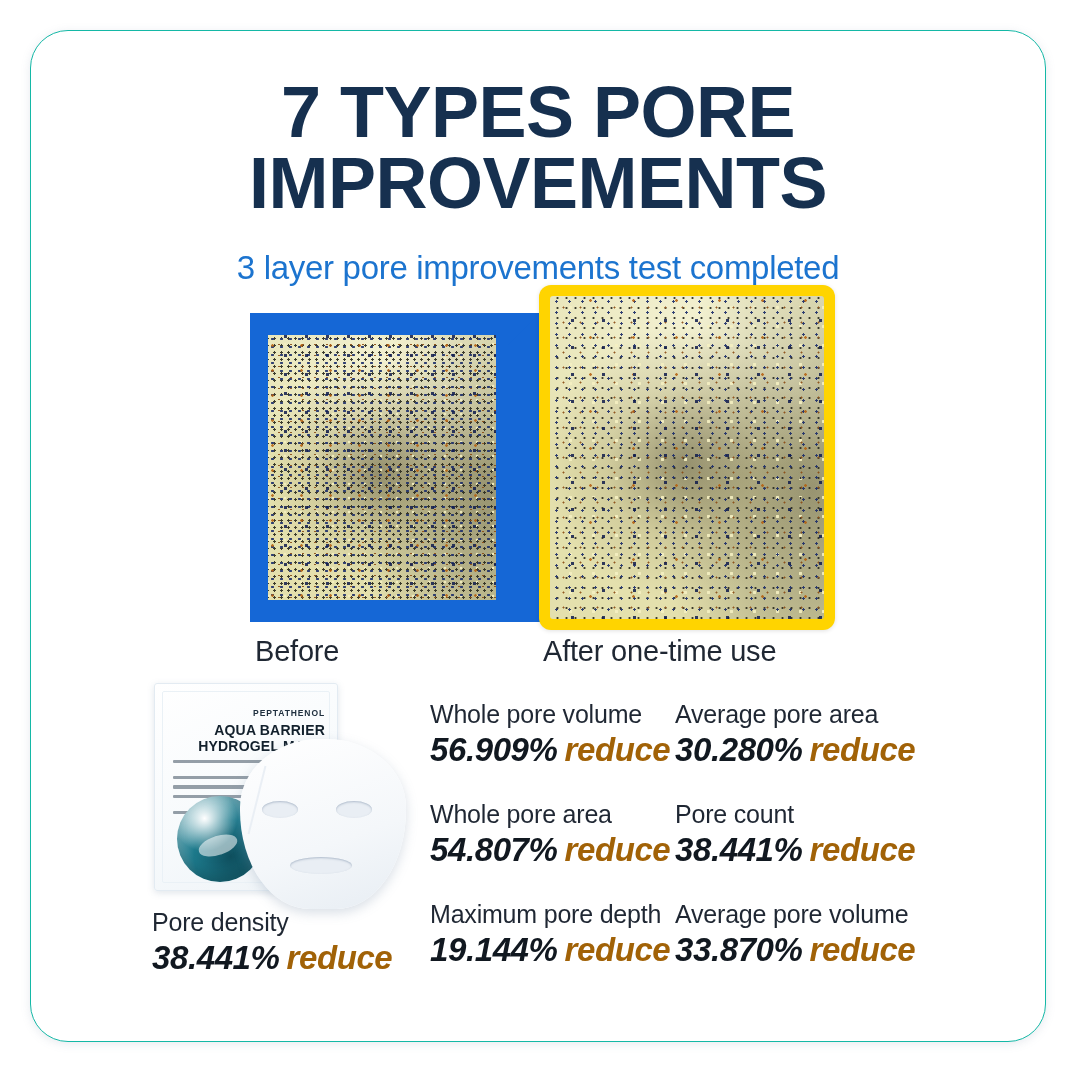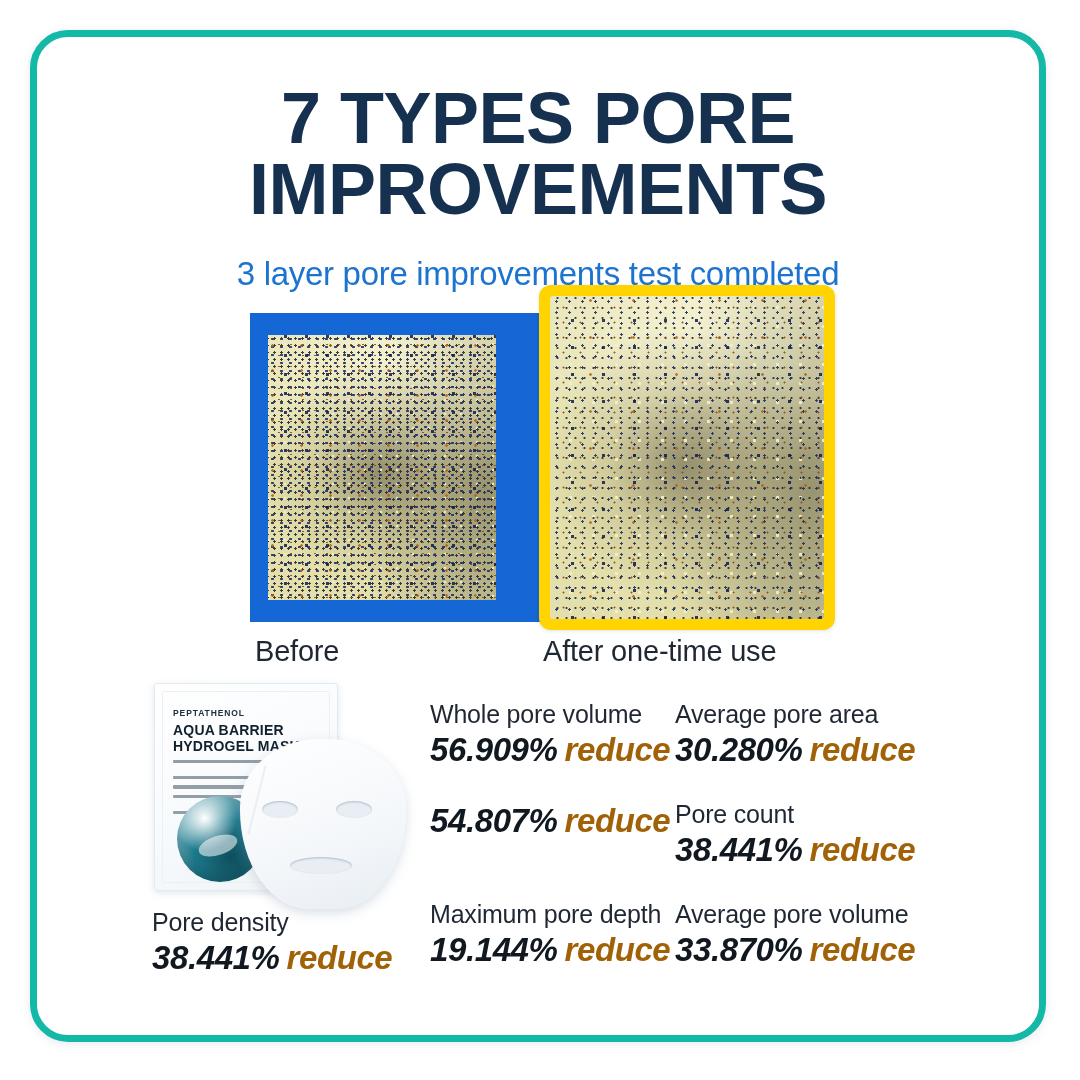--- a/index.html
+++ b/index.html
@@ -7,21 +7,21 @@
     width:1080px;height:1080px;
     background:#ffffff;
     font-family:"Liberation Sans", sans-serif;
     overflow:hidden;
   }
   .stage{position:relative;width:1080px;height:1080px;}
 
   
   .card{
     position:absolute;left:30px;top:30px;width:1016px;height:1012px;
-    background:#ffffff;border:7px solid #14b8a6;border-radius:38px;
+    background:#ffffff;border:1px solid #14b8a6;border-radius:38px;
     box-shadow:0 2px 10px rgba(120,140,165,.18);
     box-sizing:border-box;overflow:hidden;
   }
 
   
   .title{
     position:absolute;left:0;right:0;top:46px;
     text-align:center;color:#16304f;
     font-weight:bold;font-size:72px;line-height:.98;
     letter-spacing:-.5px;
@@ -99,21 +99,21 @@
   .skin.dense .grain2{background-size:21px 19px, 29px 25px;}
 
   
   .cap{
     position:absolute;color:#1f2733;font-size:29px;letter-spacing:-.2px;
   }
   .cap-before{left:255px;top:635px;}
   .cap-after{left:543px;top:635px;}
 
   
-  .product{position:absolute;left:148px;top:683px;width:276px;height:228px;}
+  .product{position:absolute;left:148px;top:683px;width:276px;height:228px;text-align:right;}
   .sachet{
     position:absolute;left:6px;top:0;width:182px;height:206px;
     background:linear-gradient(155deg,#ffffff 0%,#f7fafc 55%,#eef3f7 100%);
     border:1px solid #e3ebf2;border-radius:3px;
     box-shadow:0 2px 7px rgba(120,140,165,.22);
     overflow:hidden;
   }
   .sachet:before{
     content:"";position:absolute;left:7px;top:7px;right:7px;bottom:7px;
     border:1px solid #eaf1f6;border-radius:2px;
@@ -234,20 +234,21 @@
   </div>
 
   <div class="stat" style="left:675px;top:700px">
     <div class="label">Average pore area</div>
     <div class="value">
       <span class="num">30.280%</span><span class="red">reduce</span>
     </div>
   </div>
 
   <div class="stat" style="left:430px;top:800px">
+    <div class="label">Whole pore area</div>
     <div class="value">
       <span class="num">54.807%</span><span class="red">reduce</span>
     </div>
   </div>
 
   <div class="stat" style="left:675px;top:800px">
     <div class="label">Pore count</div>
     <div class="value">
       <span class="num">38.441%</span><span class="red">reduce</span>
     </div>

